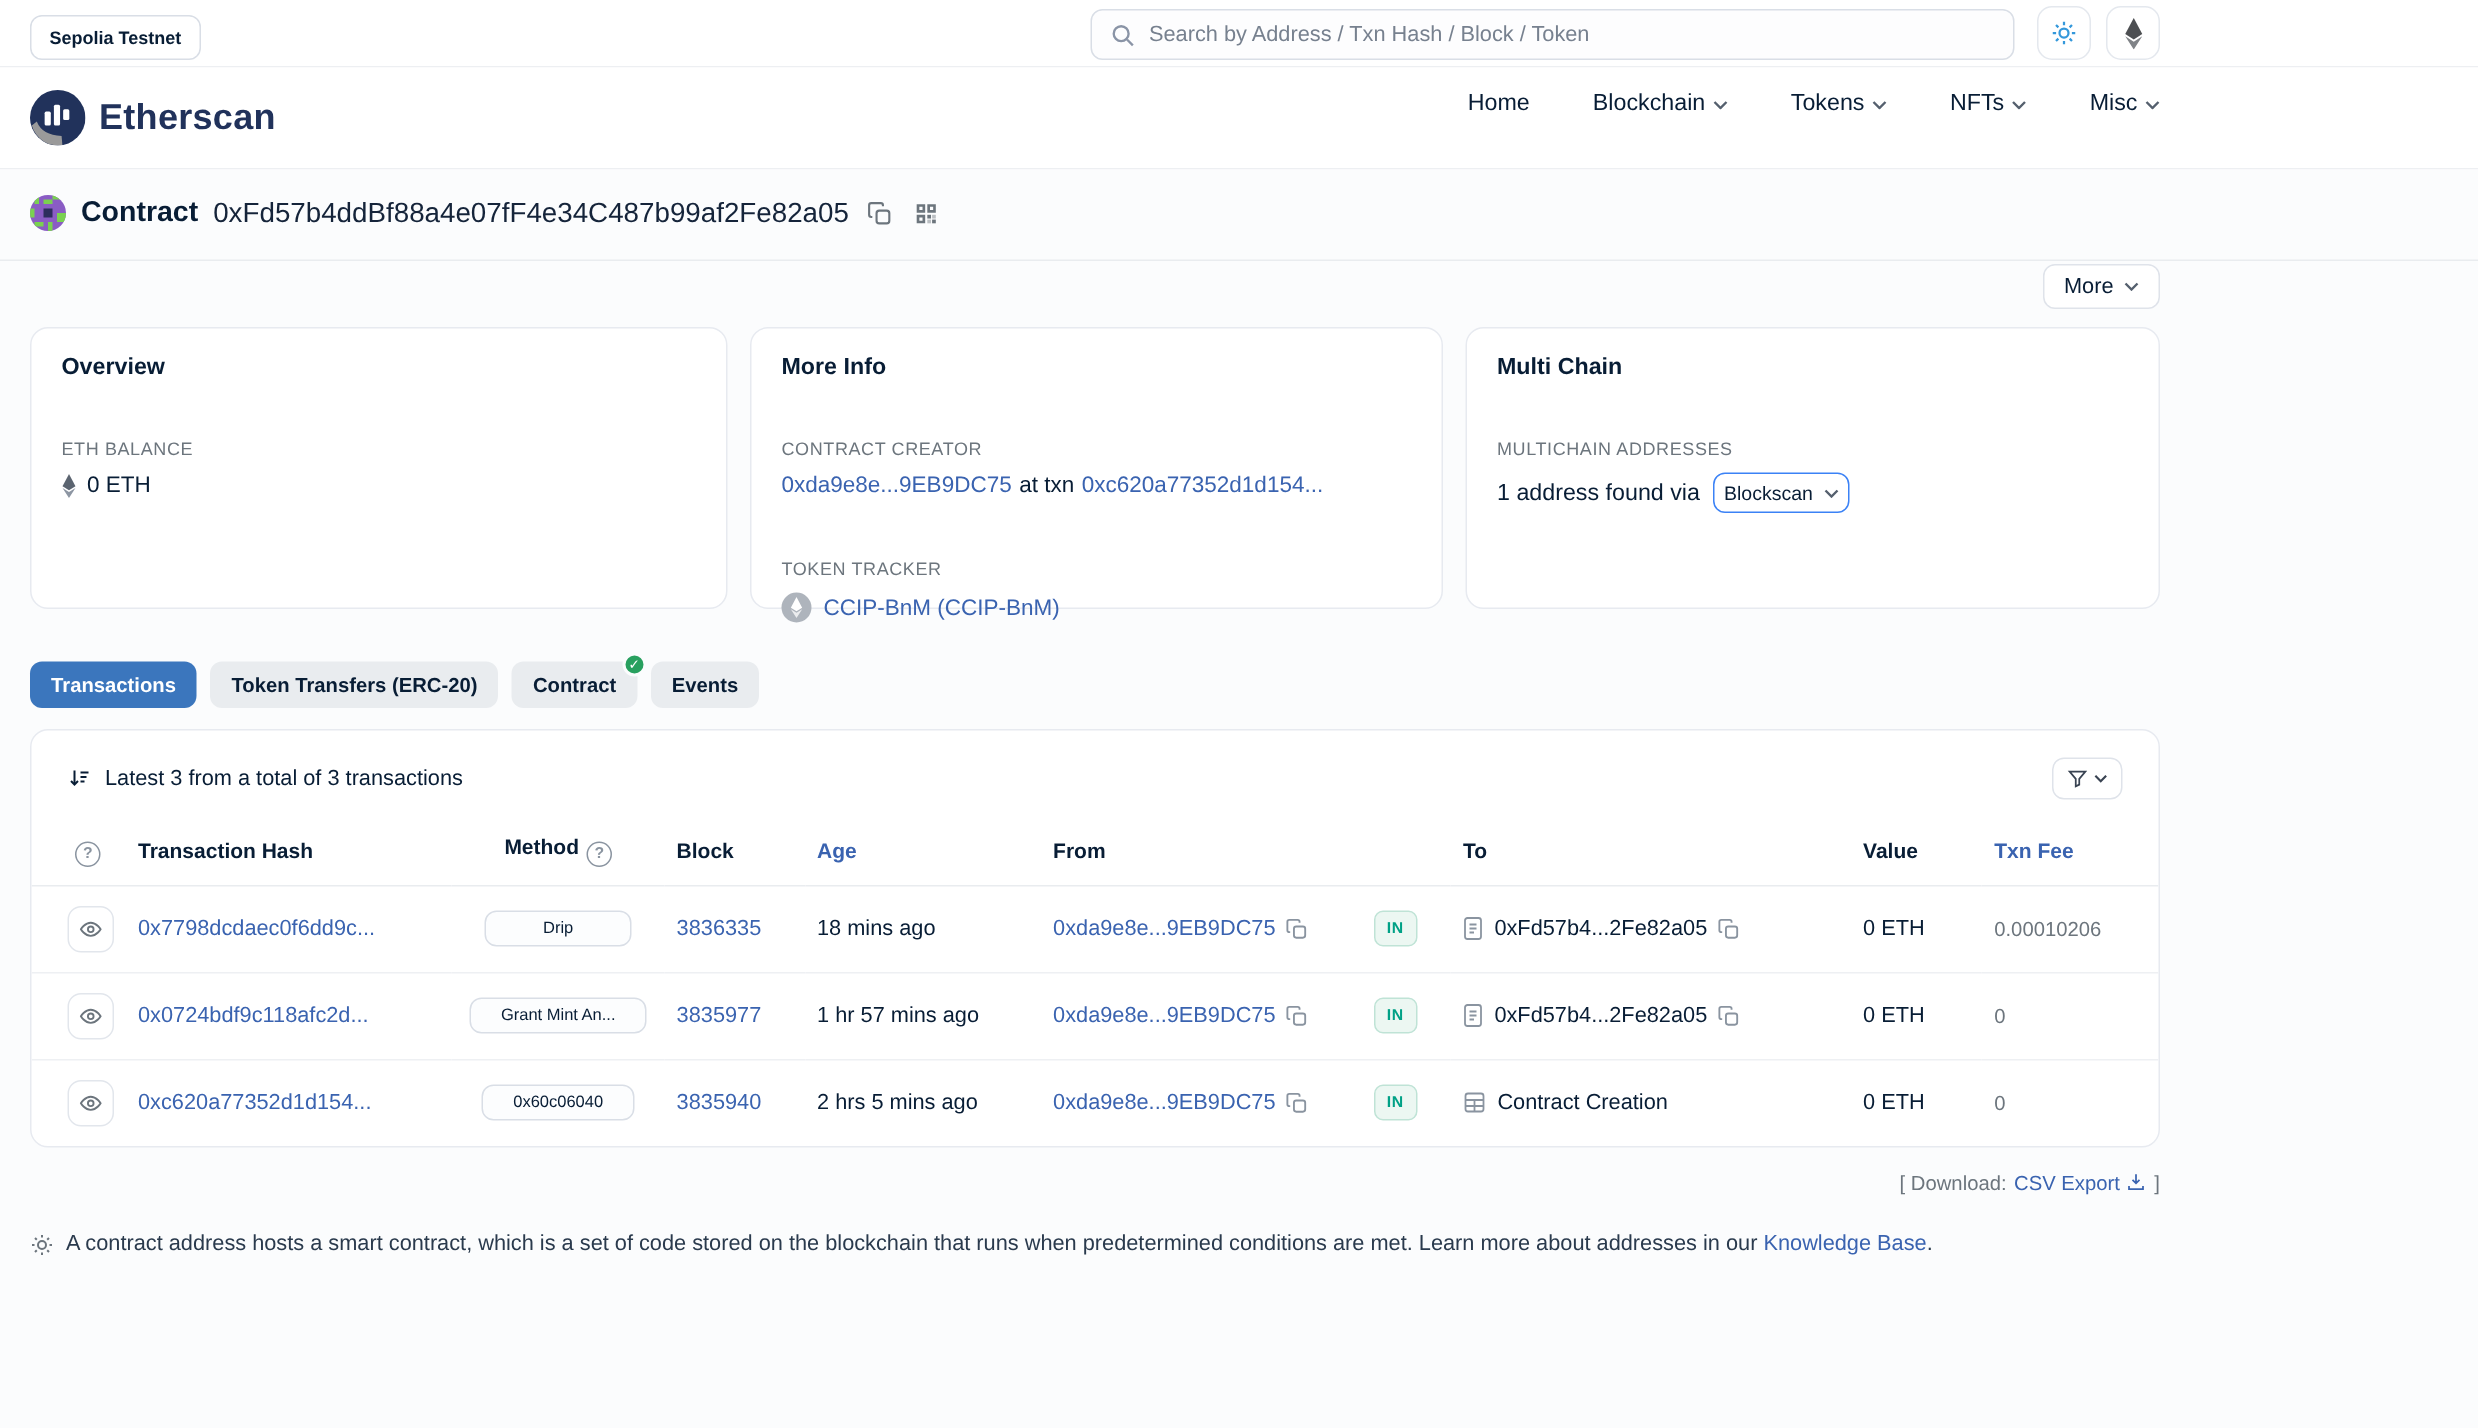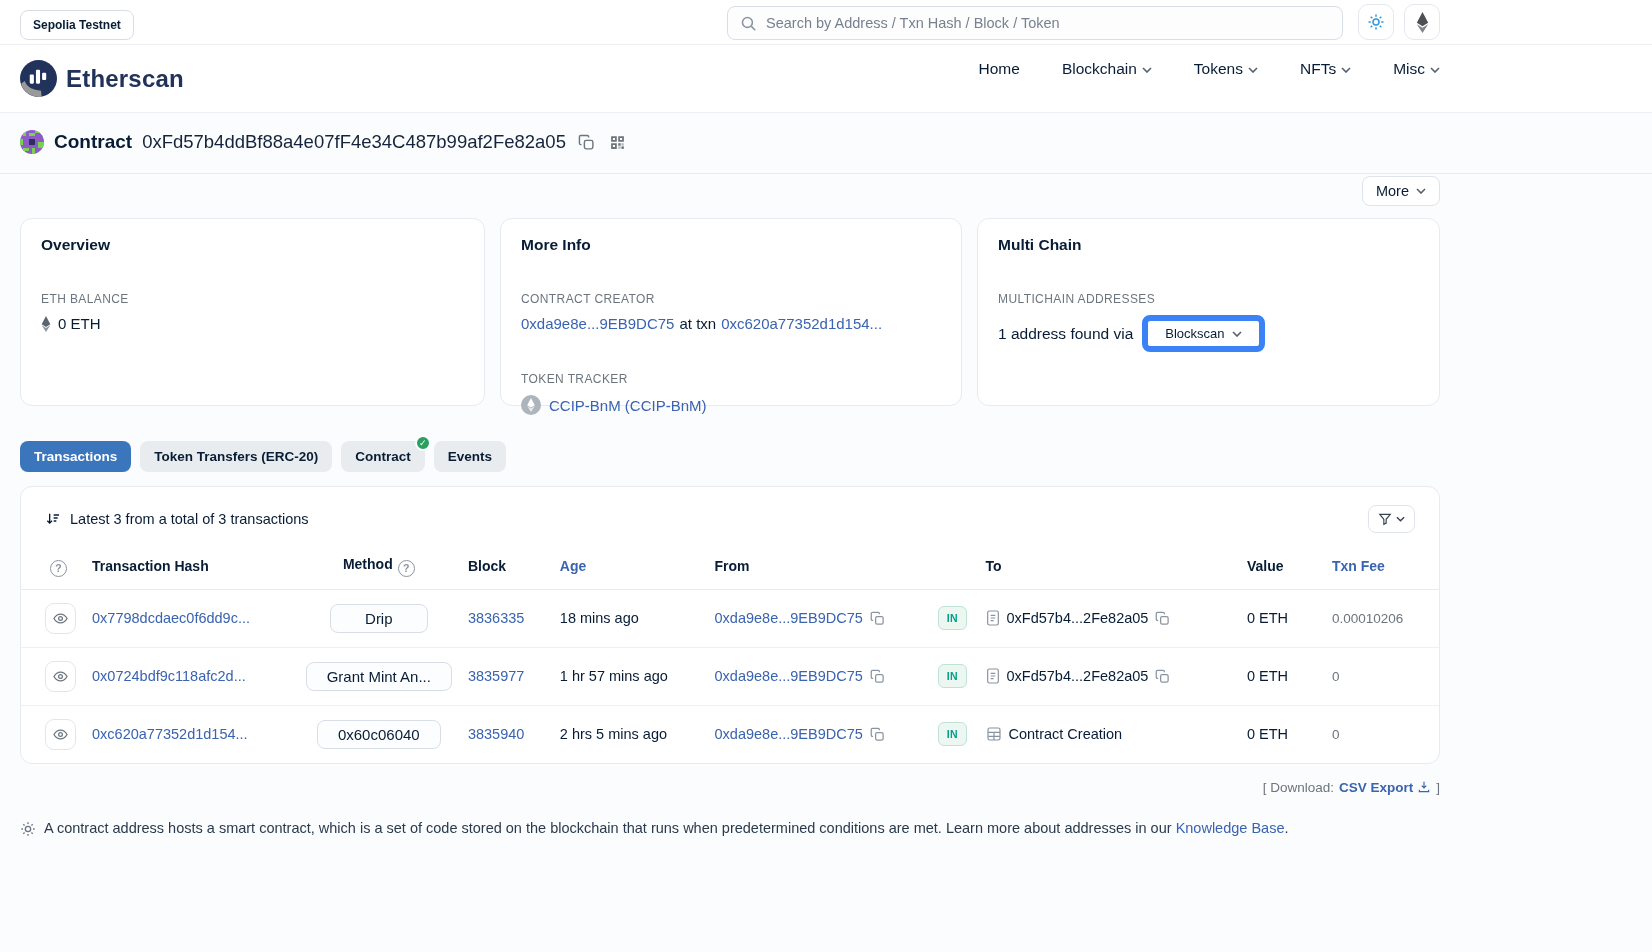--- a/index.html
+++ b/index.html
@@ -72,22 +72,22 @@
   .card{background:#fff;border:1px solid #e7eaf0;border-radius:12px;padding:17px 20px;height:188px}
   .card h3{font-size:15.5px;font-weight:700;margin-bottom:38px}
   .field-label{font-size:12px;font-weight:500;color:#6c757d;letter-spacing:.4px;margin-bottom:9px}
   .field-value{display:flex;align-items:center;gap:7px;font-size:15px}
   .field-gap{margin-top:40px}
   .link-line{font-size:15px;display:flex;align-items:center;gap:5px;white-space:nowrap}
   .token-row{display:flex;align-items:center;gap:8px;font-size:15px}
   .token-ico{width:20px;height:20px;border-radius:50%;background:#aeb4bc;display:flex;align-items:center;justify-content:center;flex:0 0 auto}
   .mc-row{display:flex;align-items:center;gap:9px;font-size:15.5px}
   .portal-btn{
-    display:flex;align-items:center;gap:7px;background:#fff;border:6px solid #3b82f6;border-radius:8px;
-    padding:5px 17px;font-size:13px;font-weight:500;color:#081d35;cursor:pointer;
+    display:flex;align-items:center;gap:7px;background:#fff;border:1px solid #3b82f6;border-radius:8px;
+    padding:5px 6px;font-size:13px;font-weight:500;color:#081d35;cursor:pointer;
   }
   .portal-btn .chev{color:#55606e}
 
   
   .tabs{display:flex;gap:9px;margin-top:35px}
   .tab{
     position:relative;border:none;border-radius:8px;background:#e9ecef;color:#081d35;
     font-size:13.5px;font-weight:600;padding:8px 14px;cursor:pointer;
     font-family:"Liberation Sans","DejaVu Sans",sans-serif;
   }
@@ -127,34 +127,34 @@
     font-size:10.5px;font-weight:700;display:inline-flex;align-items:center;justify-content:center;
     cursor:pointer;background:#fff;
   }
   th .q-icon{margin-left:5px;vertical-align:-3px}
   .eye-btn{
     width:31px;height:31px;border:1px solid #e2e6ec;border-radius:9px;background:#fff;color:#6c757d;
     display:flex;align-items:center;justify-content:center;cursor:pointer;
   }
   .method-badge{
     display:inline-block;min-width:98px;background:#fcfdfe;border:1px solid #d9dee6;border-radius:8px;
-    padding:5px 20px;font-size:15px;color:#081d35;text-align:center;cursor:default;
+    padding:5px 20px;font-size:11px;color:#081d35;text-align:center;cursor:default;
   }
   .addr-cell{display:flex;align-items:center;gap:7px}
   .copy-btn{background:none;border:none;color:#8a94a0;cursor:pointer;padding:0;display:flex}
   .dir-badge{
     display:inline-block;background:#ecf7f2;border:1px solid #bfe3d6;border-radius:6px;
-    color:var(--in-badge-green);font-size:10.5px;font-weight:700;padding:5px 8px;letter-spacing:.3px;margin-left:12px;
+    color:var(--in-badge-green);font-size:10.5px;font-weight:700;padding:5px 8px;letter-spacing:.3px;
   }
   .to-ico{color:#8a94a0;flex:0 0 auto}
   .fee{font-size:13.5px;color:#6c757d}
 
   
   .download-row{display:flex;justify-content:flex-end;align-items:center;gap:5px;margin-top:16px;font-size:13.5px;color:#6c757d}
-  .download-row a{font-weight:700;display:inline-flex;align-items:center;gap:4px}
+  .download-row a{font-weight:400;display:inline-flex;align-items:center;gap:4px}
   .note-row{display:flex;align-items:flex-start;gap:8px;margin-top:25px;font-size:14.5px;color:#2a3a4d}
   .note-row .tip-ico{color:#6c757d;margin-top:1px}
 </style>
 </head>
 <body>
 
 <div class="topbar">
   <div class="inner">
     <button class="network-btn">Sepolia Testnet</button>
     <div class="searchbox">

